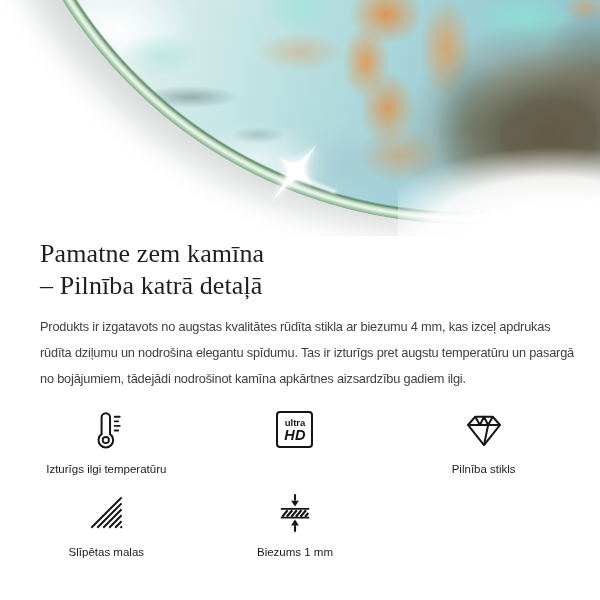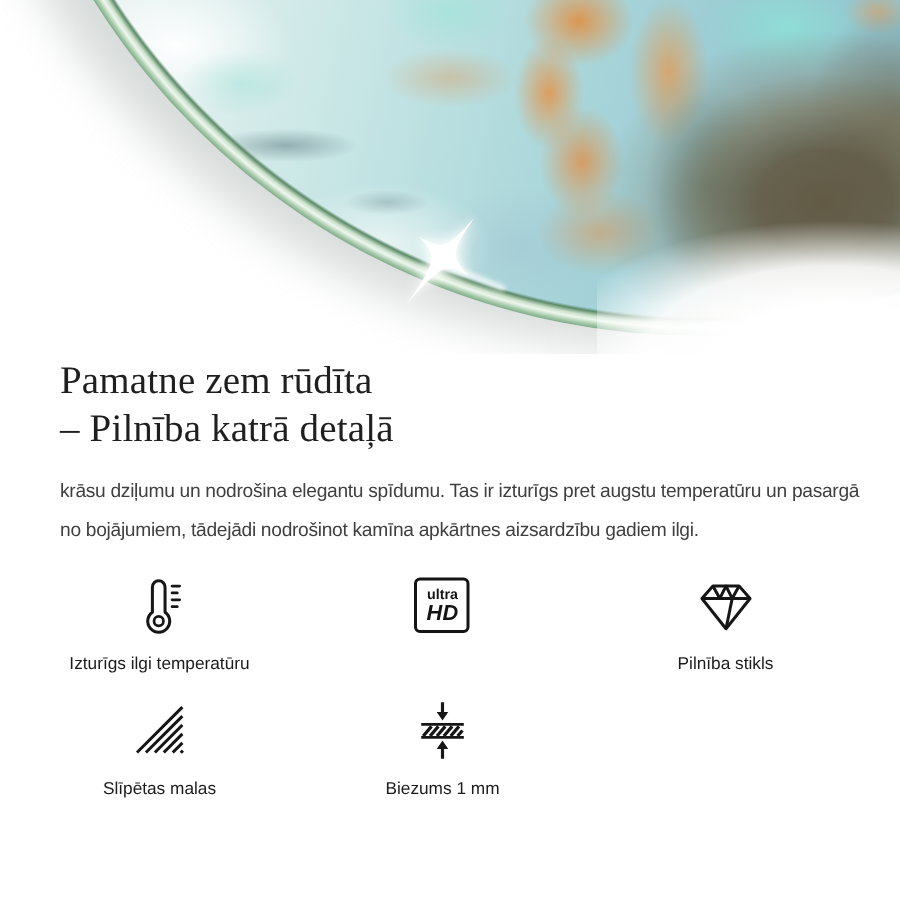--- a/index.html
+++ b/index.html
@@ -165,25 +165,26 @@
     <svg class="sparkle" width="86" height="86" viewBox="0 0 86 86">
       <g transform="rotate(38 43 43)">
         <path d="M43 10 C45 38 46 40 64 43 C46 46 45 48 43 84 C41 48 40 46 22 43 C40 40 41 38 43 10 Z" fill="#ffffff" opacity=".92"></path>
         <circle cx="43" cy="43" r="3.2" fill="#ffffff"></circle>
       </g>
     </svg>
   </section>
 
   <section class="content">
     <h1 class="title">
-      <span>Pamatne zem rūdīta</span>
+      <span>Pamatne zem kamīna</span>
       <span>– Pilnība katrā detaļā</span>
     </h1>
     <div class="desc">
-      <div class="pline">krāsu dziļumu un nodrošina elegantu spīdumu. Tas ir izturīgs pret augstu temperatūru un pasargā</div>
+      <div class="pline">Produkts ir izgatavots no augstas kvalitātes rūdīta stikla ar biezumu 4 mm, kas izceļ apdrukas</div>
+      <div class="pline">rūdīta dziļumu un nodrošina elegantu spīdumu. Tas ir izturīgs pret augstu temperatūru un pasargā</div>
       <div class="pline">no bojājumiem, tādejādi nodrošinot kamīna apkārtnes aizsardzību gadiem ilgi.</div>
     </div>
   </section>
 
   <section class="features">
 
     <div class="feature">
       <span class="ficon">
         <svg class="icon" width="44" height="44" viewBox="0 0 48 48">
           <path d="M19.2 28.5 V10.3 a4.6 4.6 0 0 1 9.2 0 V28.5 a8 8 0 1 1 -9.2 0 Z" stroke-linejoin="round"></path>

